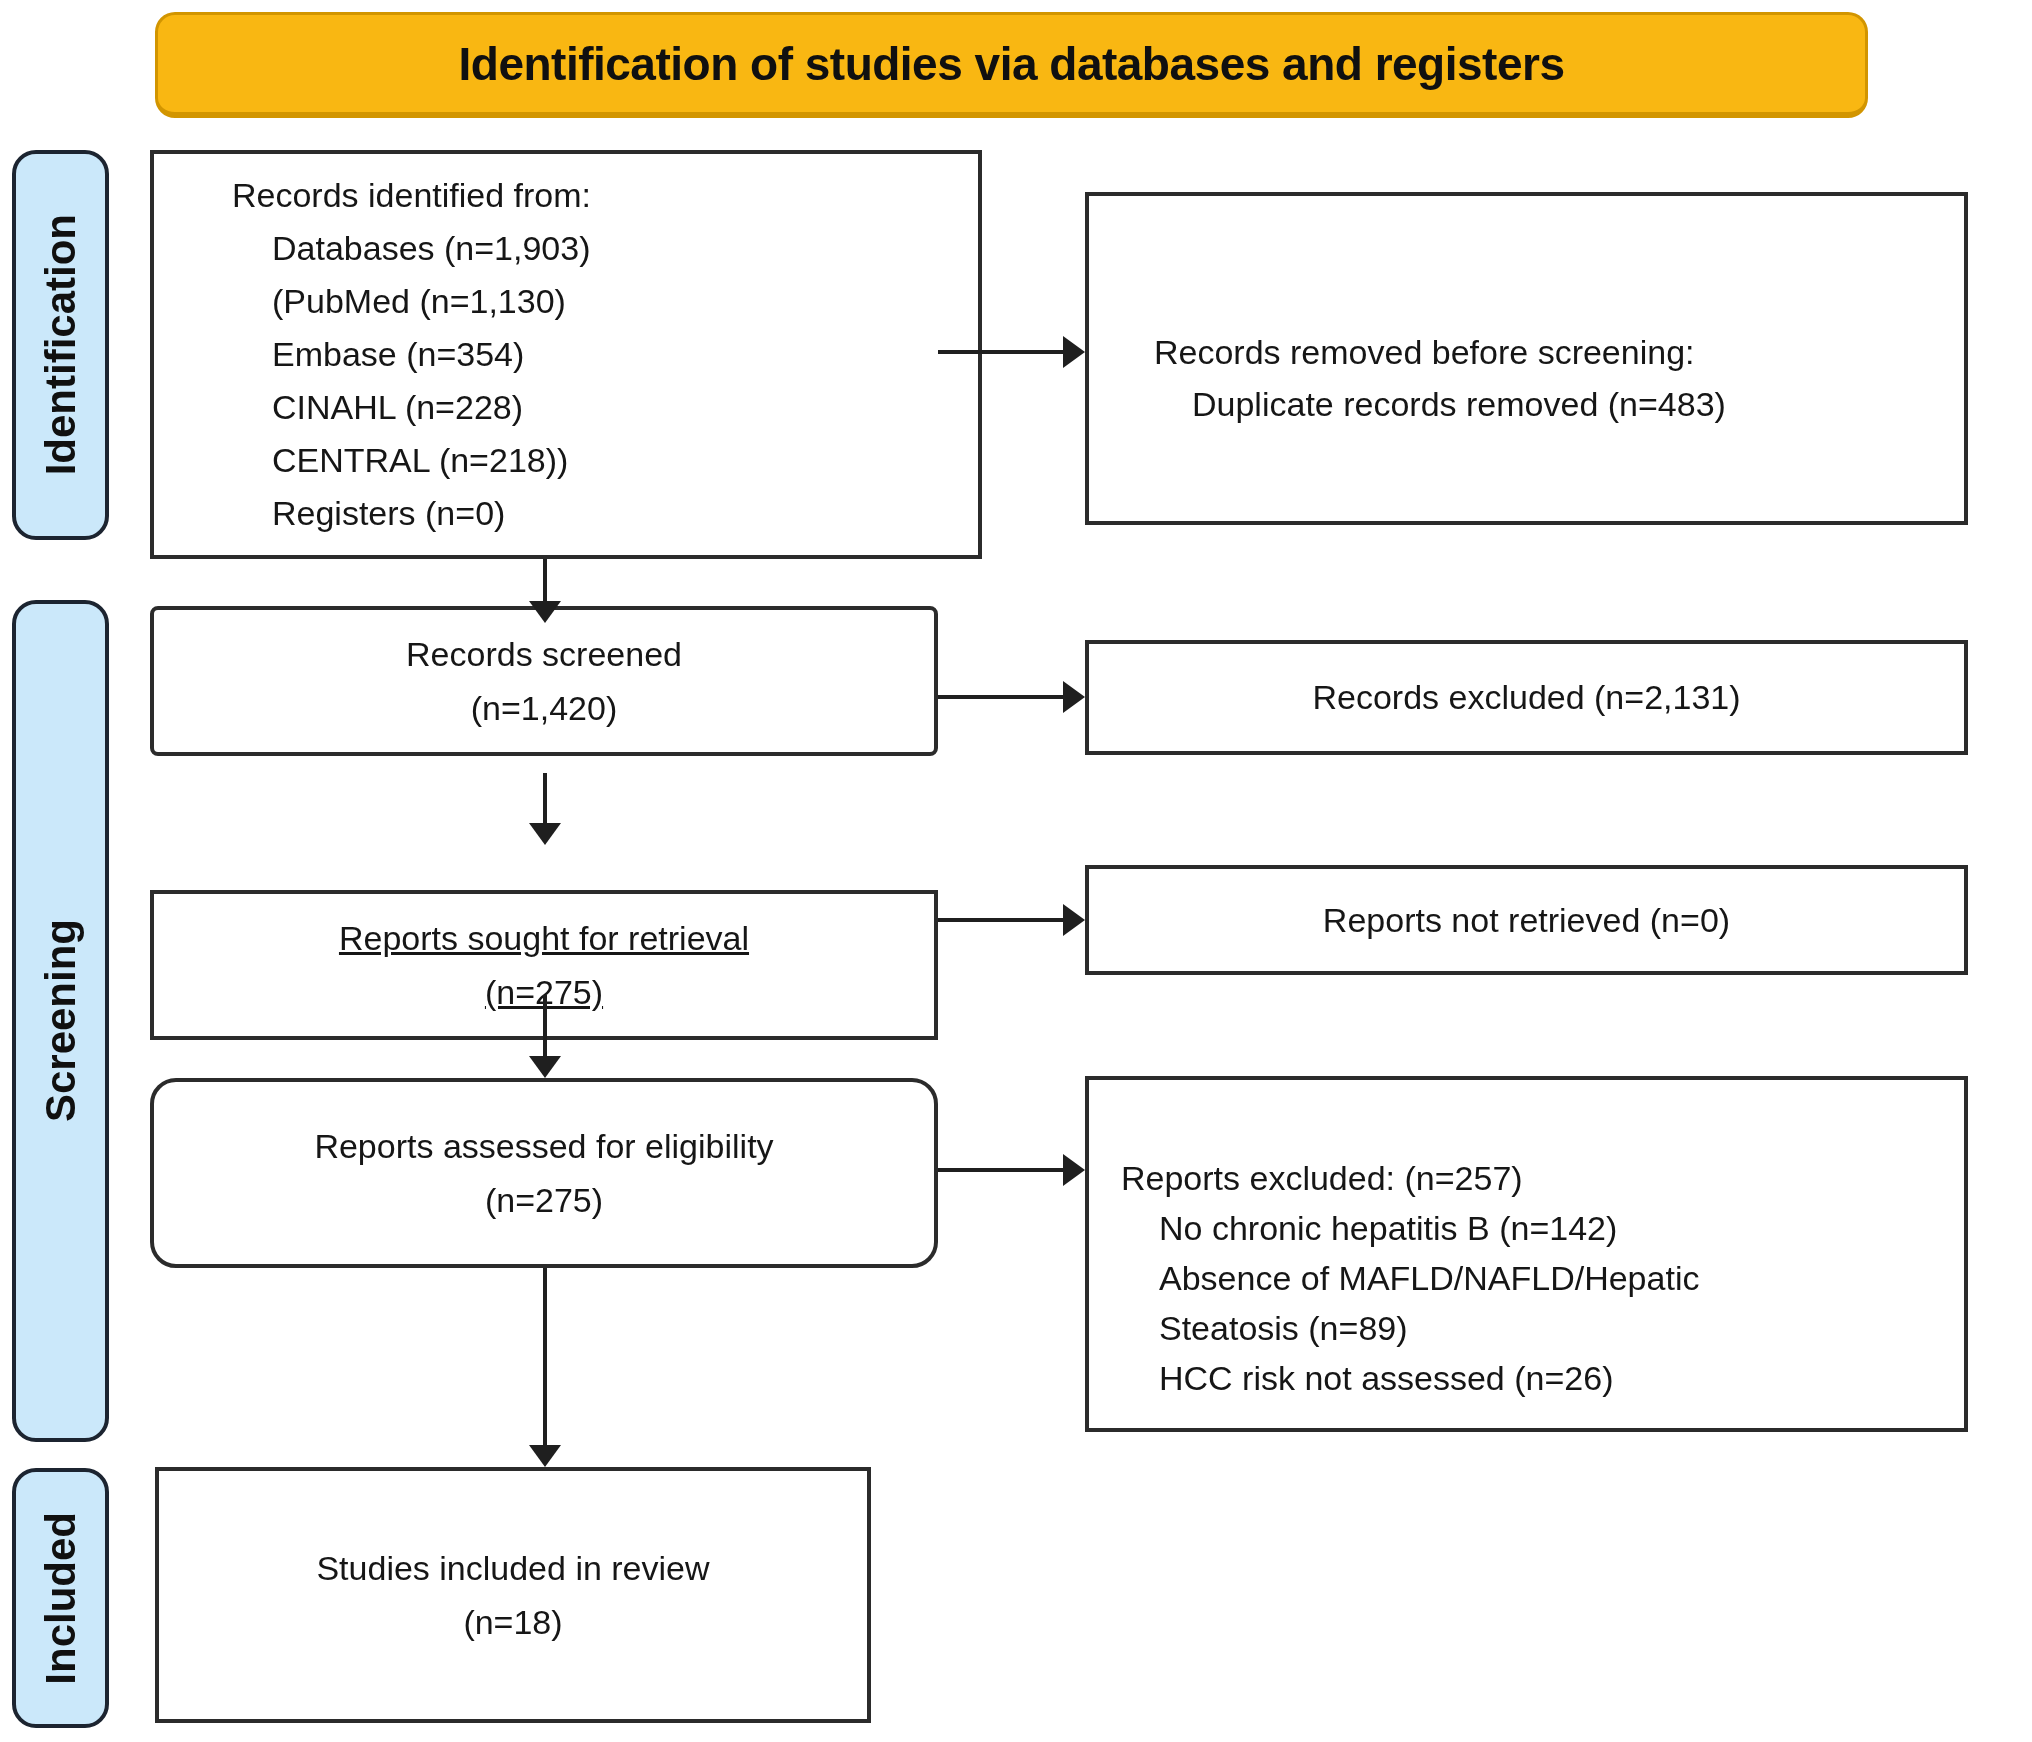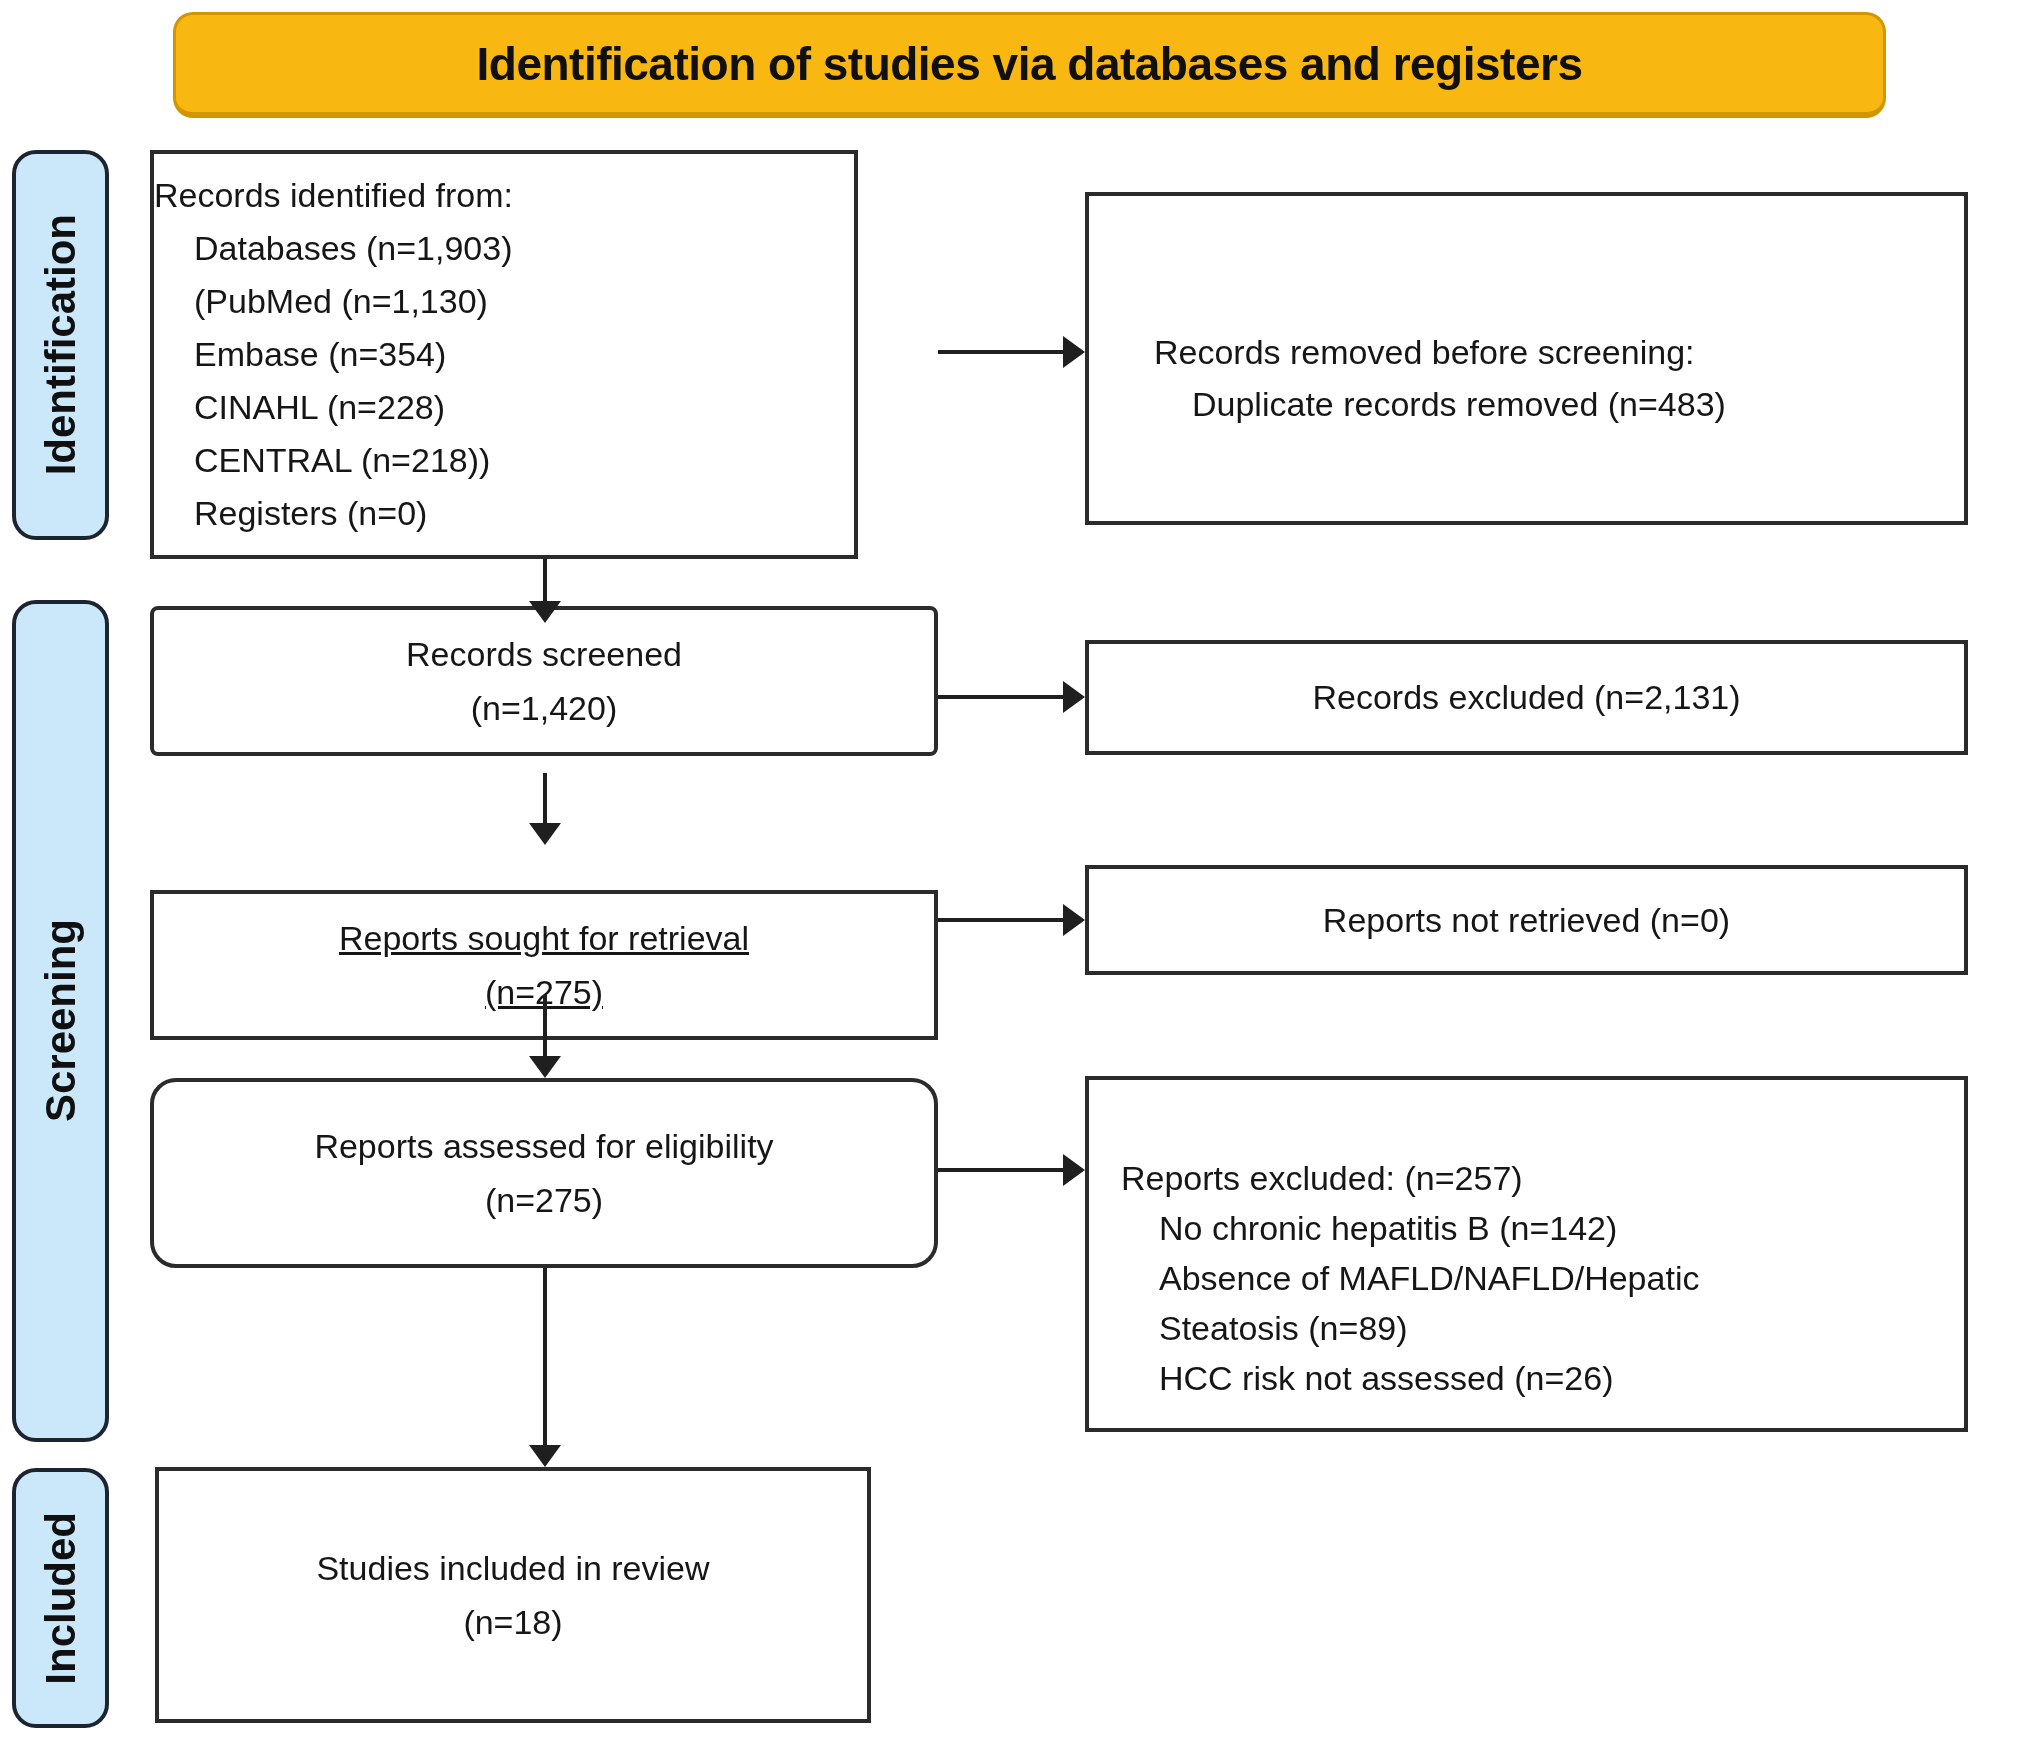--- a/index.html
+++ b/index.html
@@ -16,21 +16,20 @@
 
   
   .banner{
     position:absolute;left:155px;top:12px;width:1713px;height:106px;
     background:var(--banner-fill);
     border:3px solid var(--banner-border);
     border-bottom-width:6px;
     border-radius:20px;
     display:flex;align-items:center;justify-content:center;
     box-sizing:border-box;
-    margin-left:18px;
   }
   .banner-title{
     font-size:46px;font-weight:bold;letter-spacing:-0.5px;color:#101010;
   }
 
   
   .stage{
     position:absolute;left:12px;width:97px;
     background:var(--stage-fill);
     border:4px solid var(--stage-border);
@@ -54,21 +53,21 @@
     font-size:34px;color:#161616;
   }
   .fbox.center{
     display:flex;flex-direction:column;align-items:center;justify-content:center;
     text-align:center;line-height:1.6;
   }
   .fbox.listy{display:flex;flex-direction:column;justify-content:center;}
   .fbox .line{white-space:nowrap;}
   .fbox .line.indent{margin-left:40px;}
 
-  .box-records-identified{left:150px;top:150px;width:708px;height:409px;line-height:53px;}
+  .box-records-identified{left:150px;top:150px;width:832px;height:409px;padding-left:78px;line-height:53px;}
   .box-records-screened{left:150px;top:606px;width:788px;height:150px;border-radius:8px;}
   .box-reports-sought{left:150px;top:890px;width:788px;height:150px;text-decoration:underline;}
   .box-reports-assessed{left:150px;top:1078px;width:788px;height:190px;border-radius:26px;}
   .box-studies-included{left:155px;top:1467px;width:716px;height:256px;}
 
   .box-records-removed{left:1085px;top:192px;width:883px;height:333px;justify-content:flex-start;padding-top:38px;padding-left:65px;line-height:52px;}
   .box-records-excluded{left:1085px;top:640px;width:883px;height:115px;}
   .box-reports-not-retrieved{left:1085px;top:865px;width:883px;height:110px;}
   .box-reports-excluded{left:1085px;top:1076px;width:883px;height:356px;justify-content:flex-start;padding-top:48px;padding-left:32px;line-height:50px;}
   .box-records-removed .line.indent,

